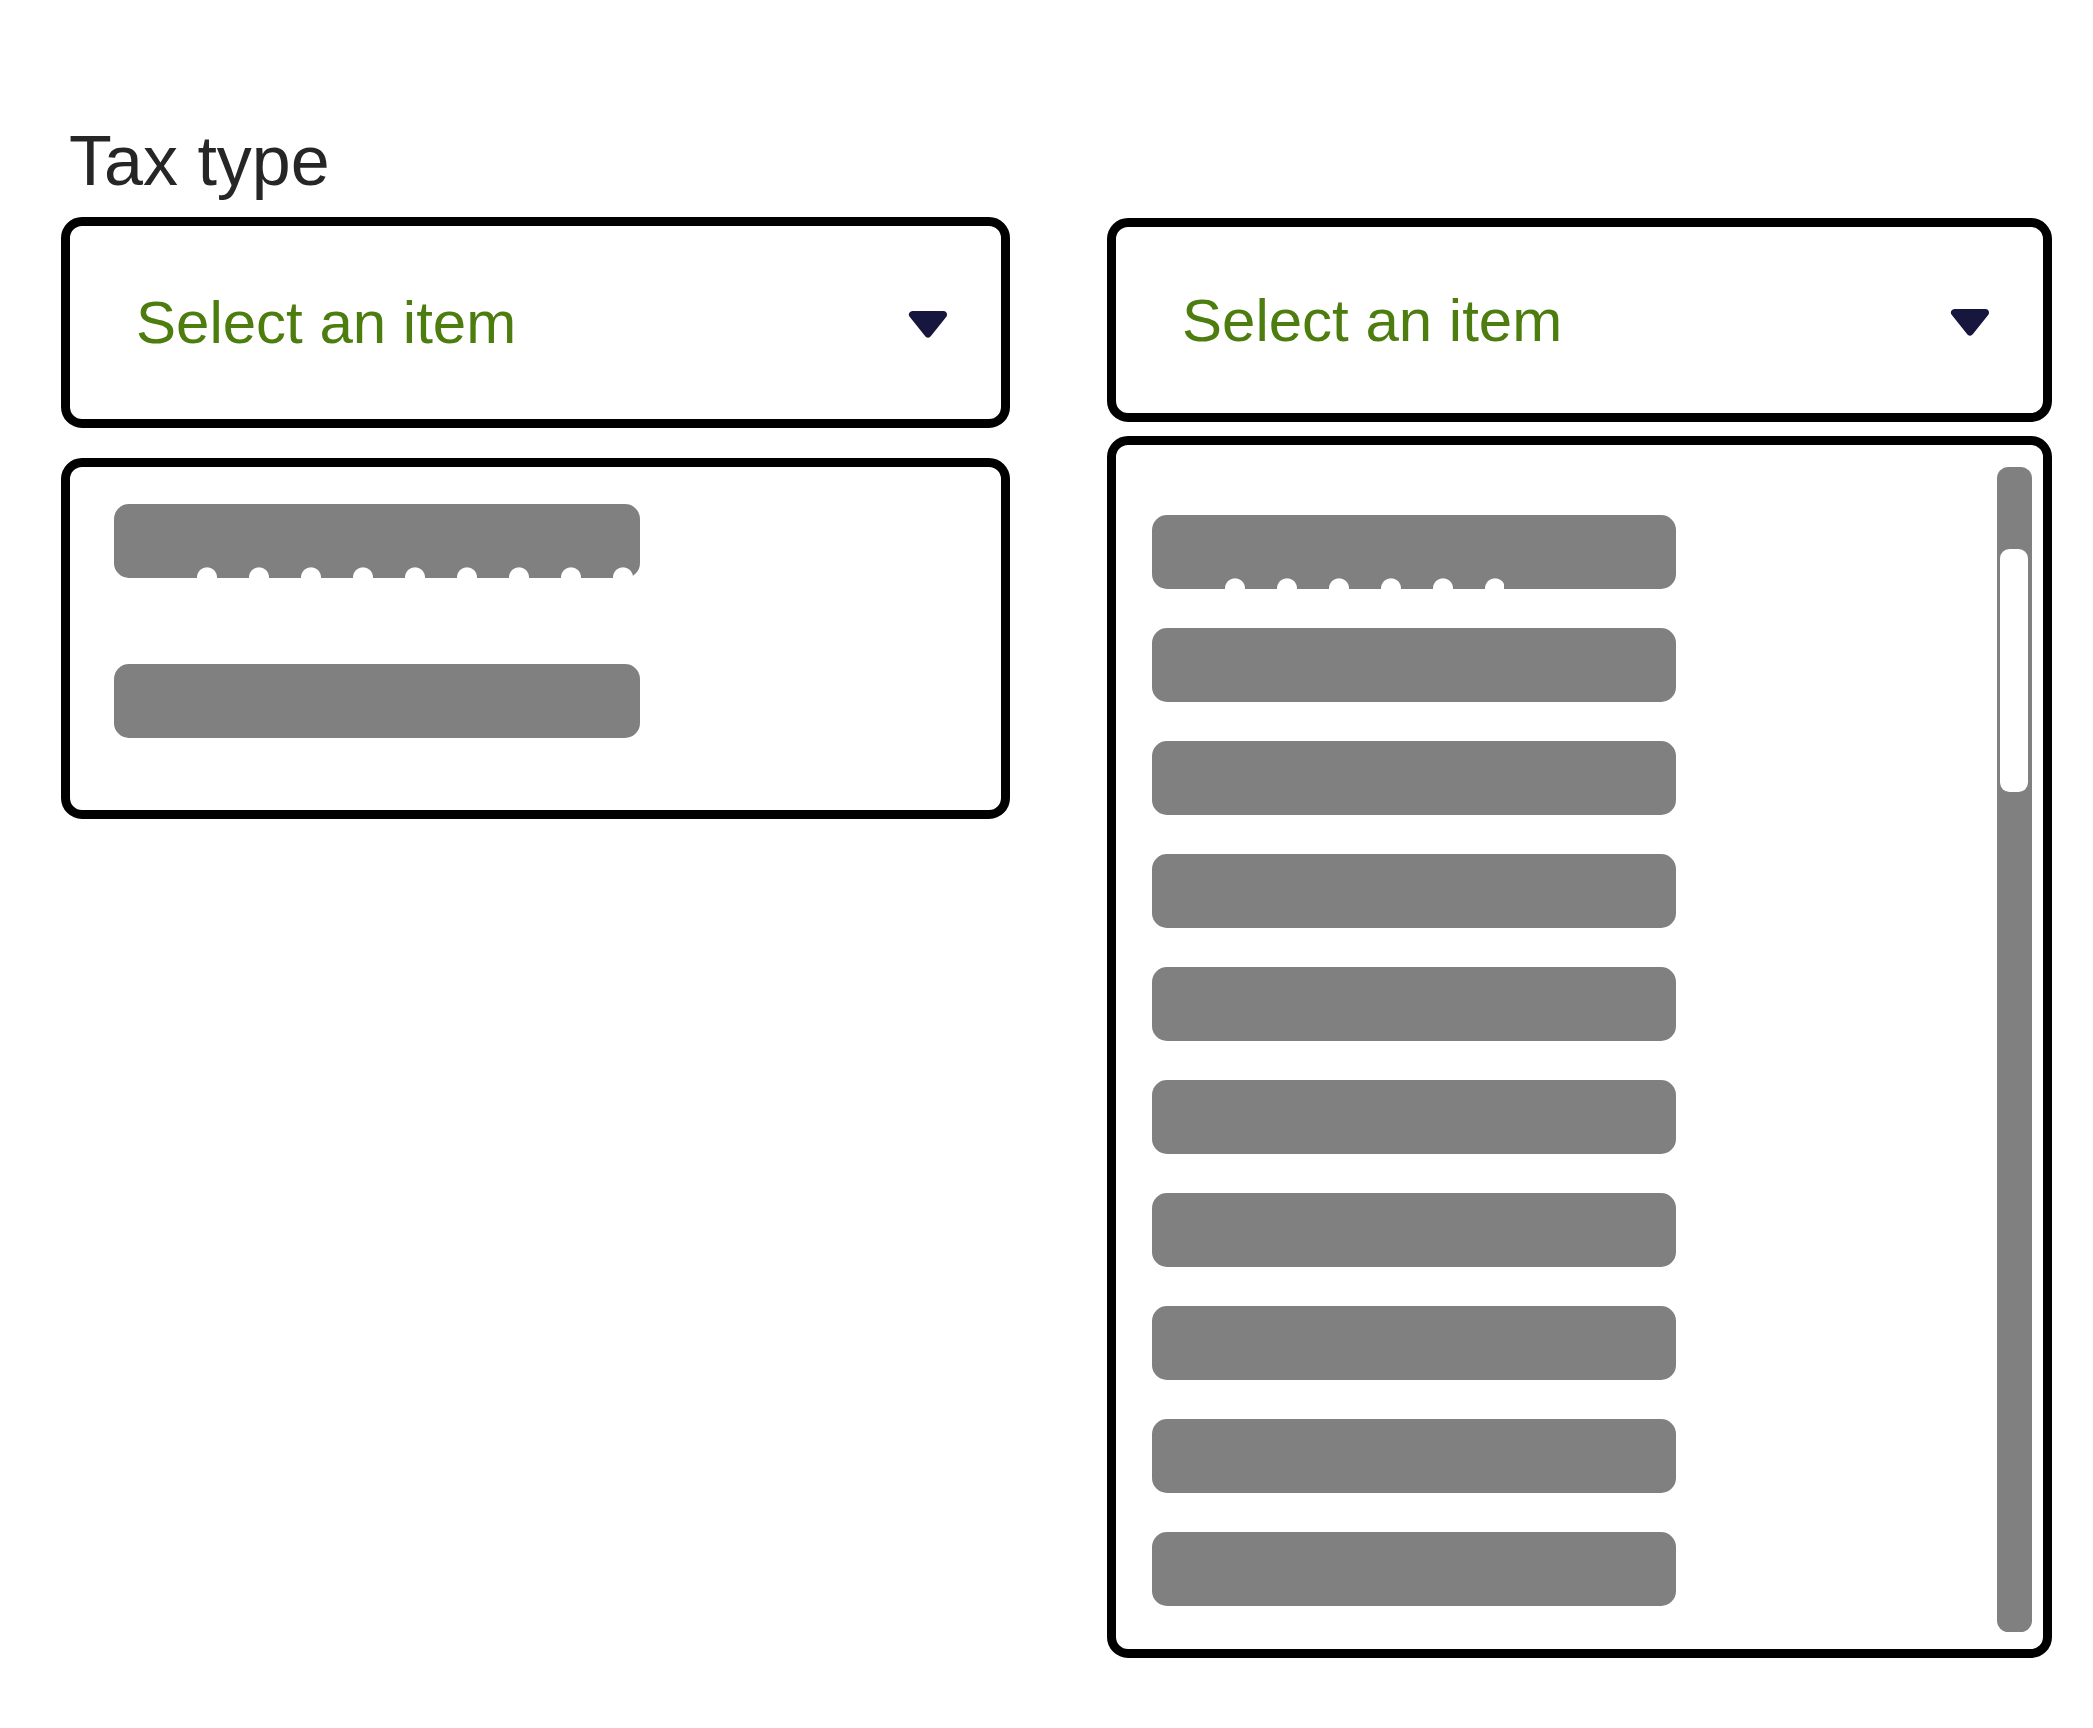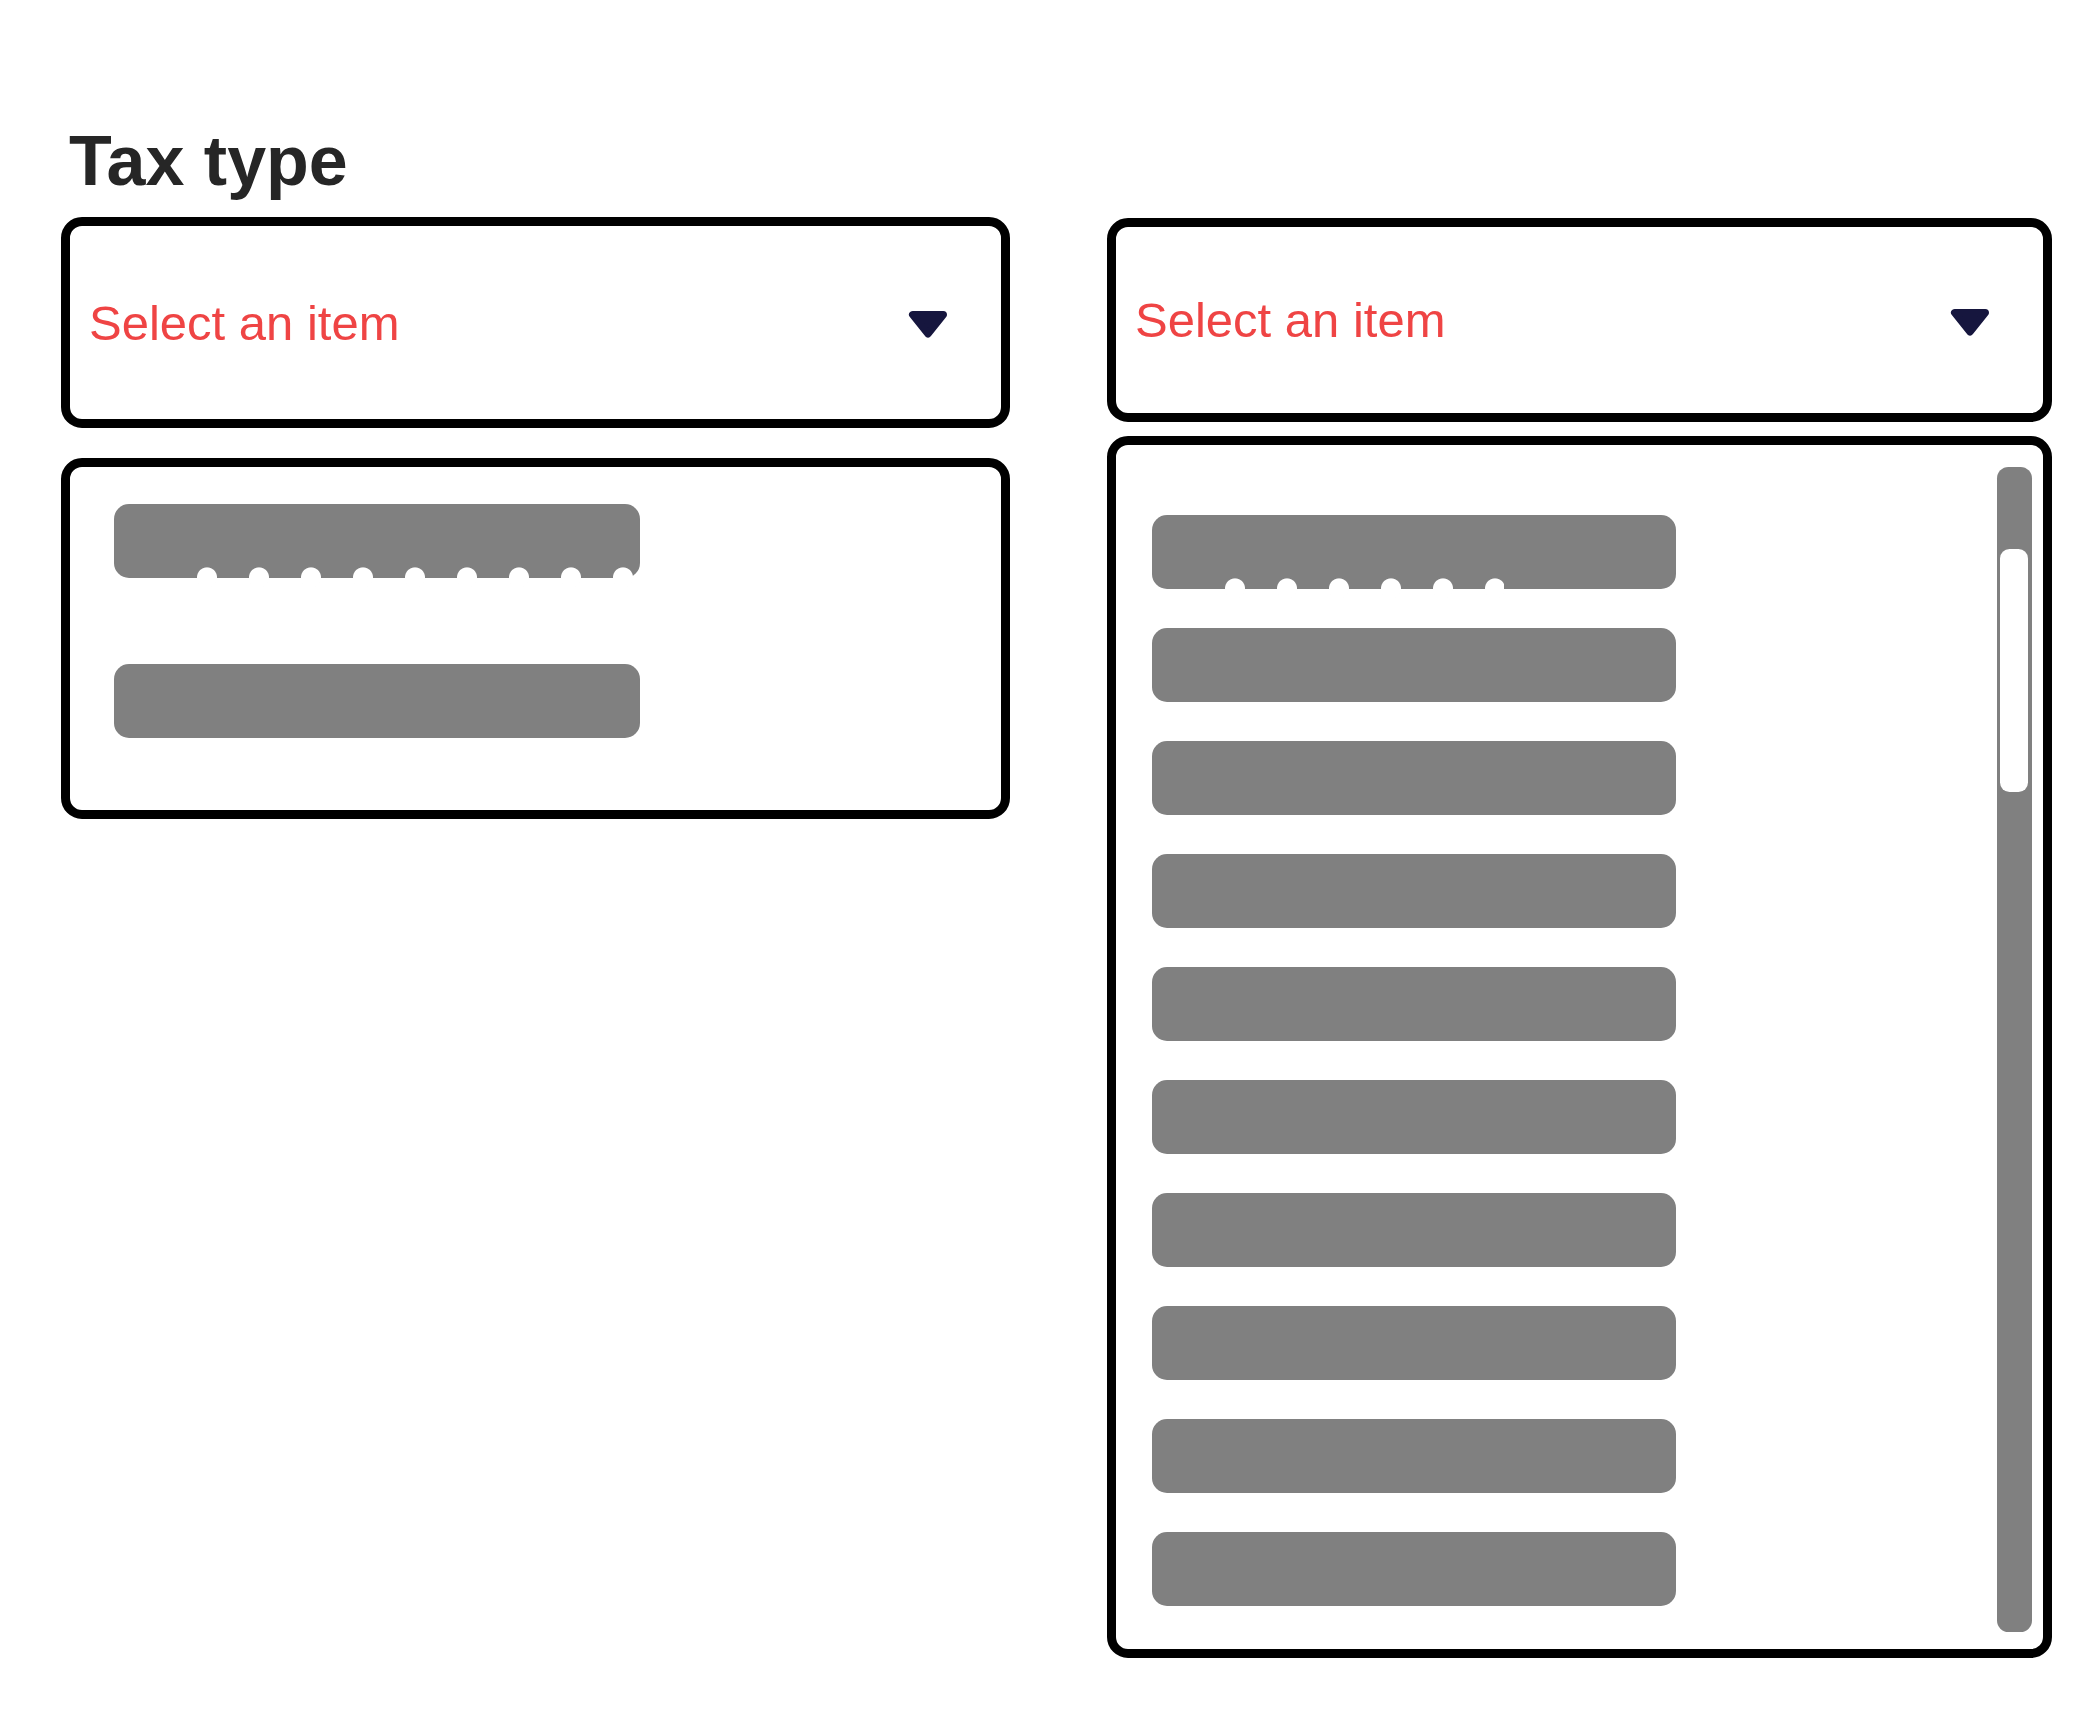--- a/index.html
+++ b/index.html
@@ -10,38 +10,38 @@
     font-family:"Liberation Sans", sans-serif;
     overflow:hidden;
   }
   .label{
     position:absolute;
     font-size:70px;
     line-height:1;
     color:#262626;
     white-space:nowrap;
   }
-  #label-tax{left:69px;top:126px;font-weight:bold;}
+  #label-tax{left:69px;top:126px;}
   #label-countries{left:1114px;top:127px;}
 
   .combo{
     position:absolute;
     box-sizing:border-box;
     background:#ffffff;
     border:9.5px solid #000000;
     border-radius:21px;
     display:flex;
     align-items:center;
   }
   #combo-tax{left:61px;top:217px;width:949px;height:211px;}
   #combo-countries{left:1107px;top:218px;width:945px;height:204px;}
   .combo .value{
-    font-size:49px;
-    color:#ef4444;
-    padding-left:19px;
+    font-size:60px;
+    color:#4d7c0f;
+    padding-left:66px;
     white-space:nowrap;
   }
   .combo .arrow{
     position:absolute;
     right:51px;top:50%;
     width:44px;height:28.5px;
     margin-top:-12.4px;
     display:block;
   }
   .combo .arrow svg{display:block;width:44px;height:28.5px;}

